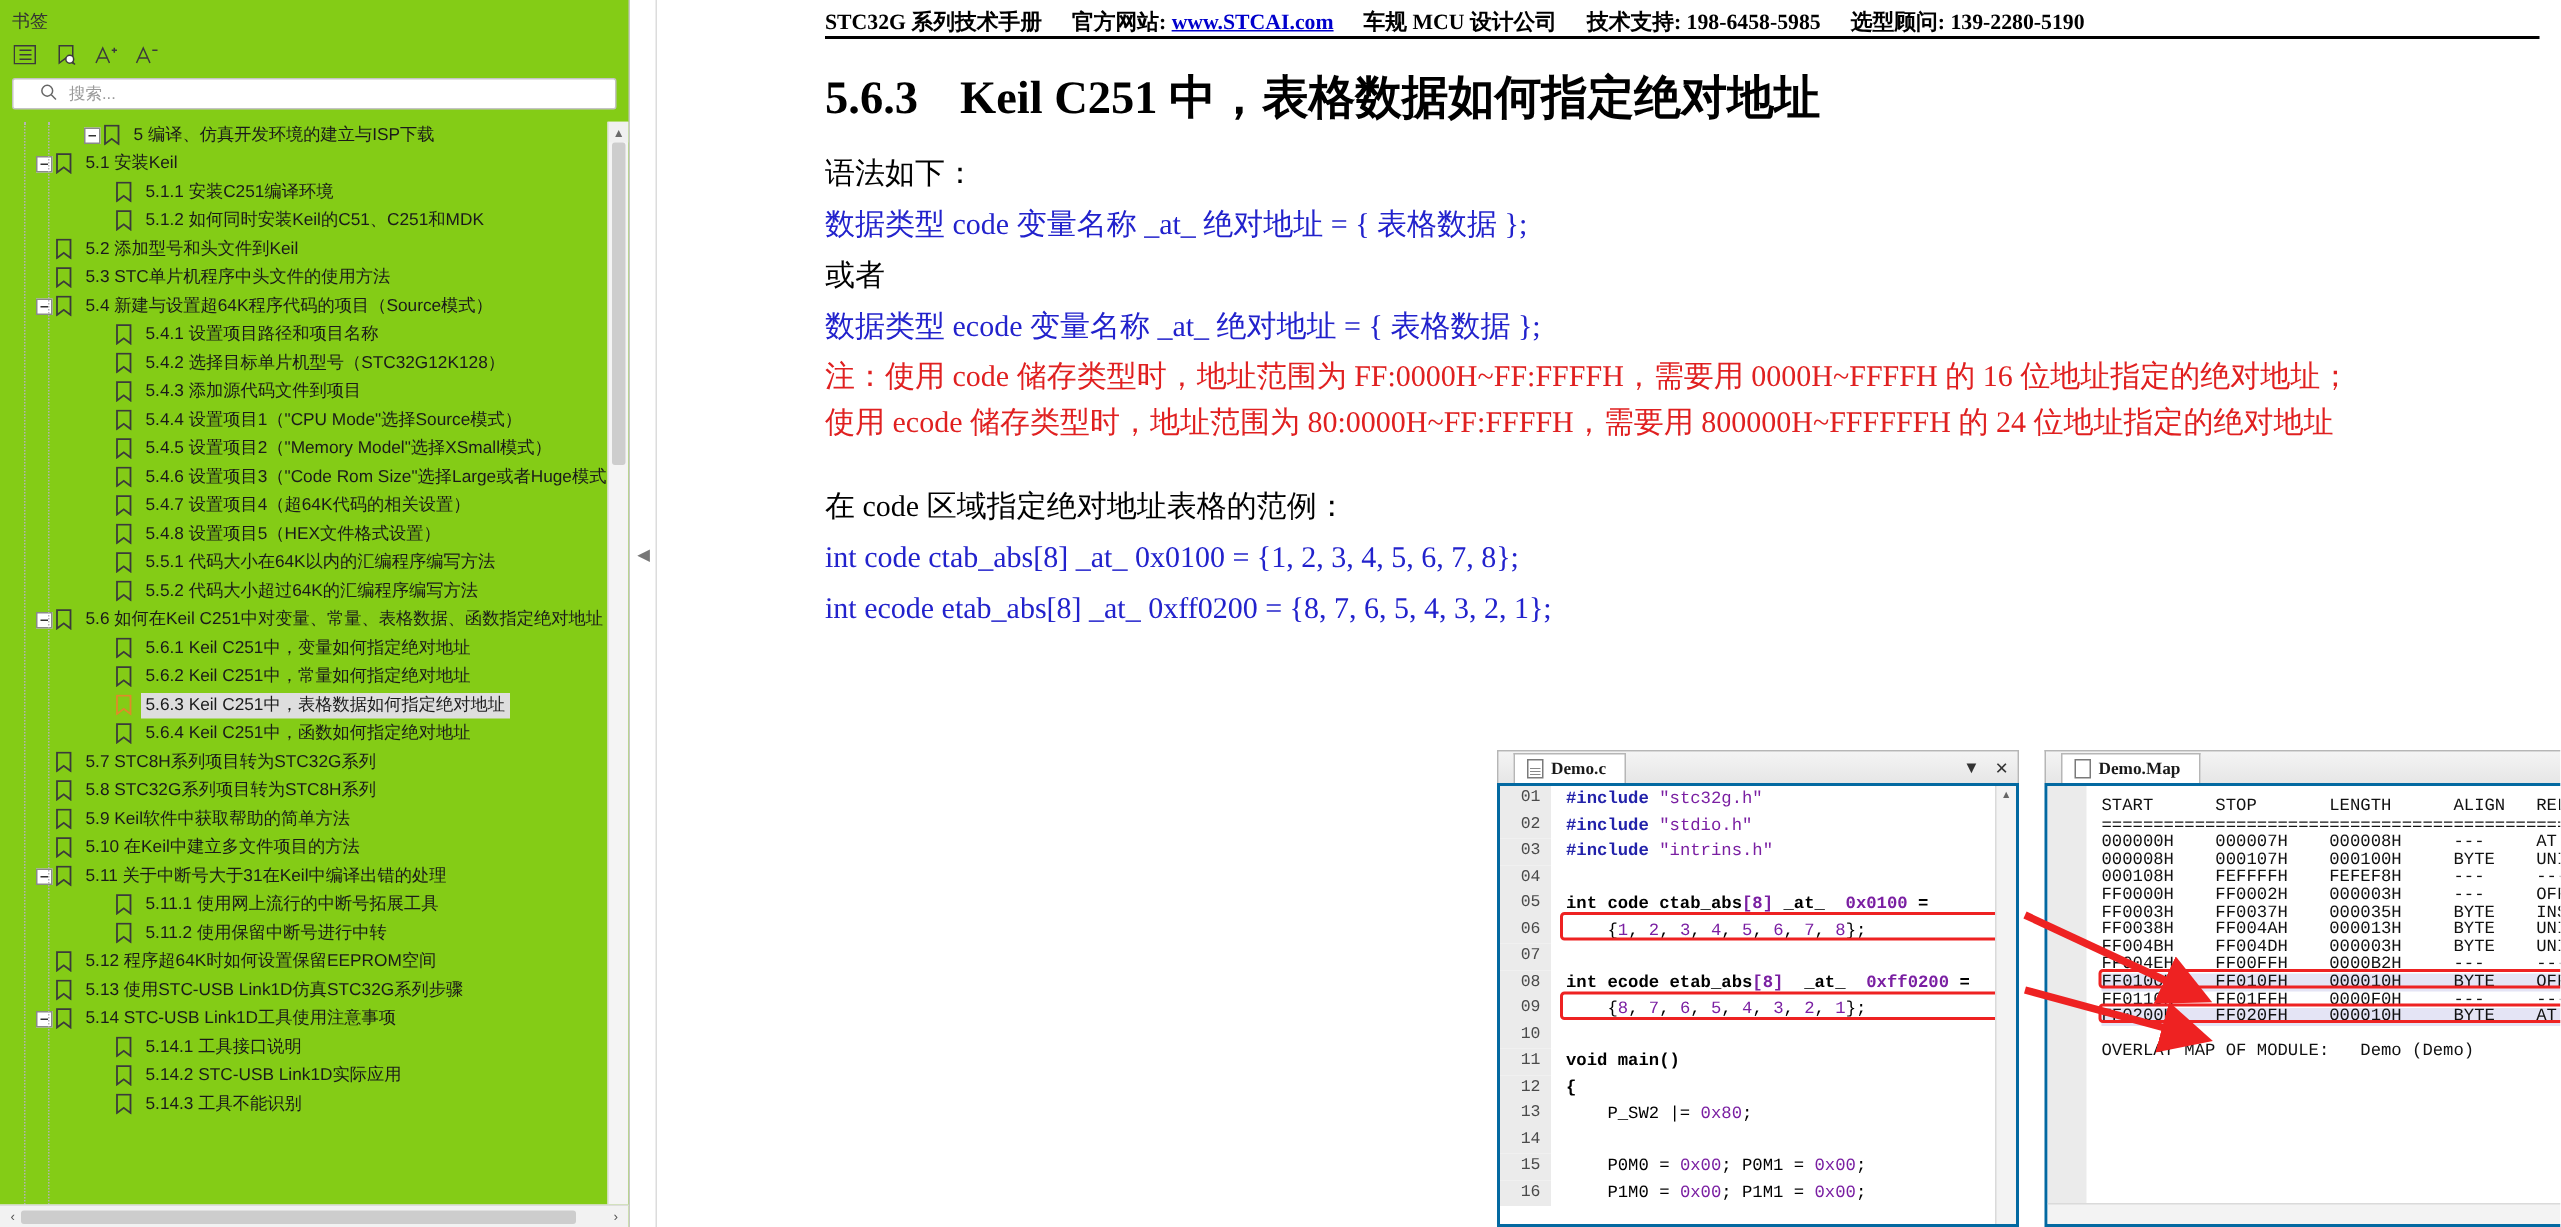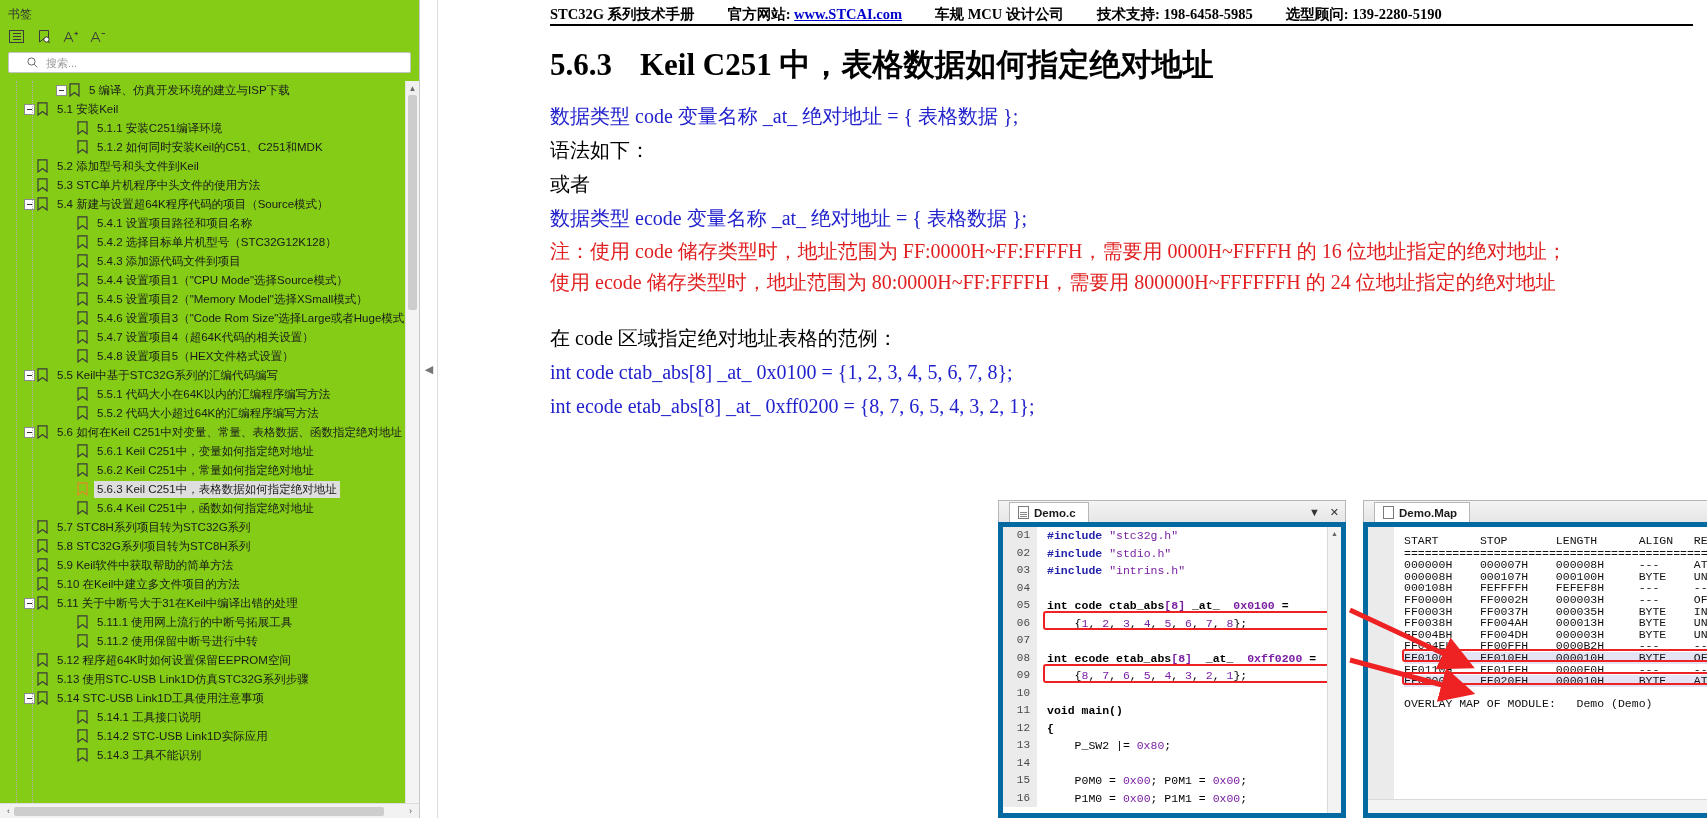--- a/index.html
+++ b/index.html
@@ -111,21 +111,21 @@
   
   #doc {
     position:absolute; left:438px; top:0; right:0; bottom:0;
     background:#ffffff; overflow:hidden;
   }
   .pg-header {
     position:relative; height:26px;
     padding:2px 14px 0 112px;
     font-family:"Liberation Serif", serif;
     font-size:14.5px; color:#000; font-weight:bold;
-    display:flex; align-items:center; gap:33px;
+    display:flex; align-items:center; gap:20px;
     white-space:nowrap;
   }
   .pg-header .hlink { color:#0000cc; text-decoration:underline; }
   .pg-header::after {
     content:""; position:absolute; left:112px; right:14px; bottom:0; height:2px; background:#000;
   }
   .doc-body { padding:14px 18px 0 112px; }
 
   h1.sec {
     font-family:"Liberation Serif", serif;
@@ -143,21 +143,21 @@
   .p.red  { color:#e02020; white-space:normal; }
   .gap-md { height:22px; }
 
   
   #ide { position:absolute; left:560px; top:500px; width:1147px; height:318px; }
 
   .win { position:absolute; top:0; background:#fff; }
   .win-head {
     height:22px; background:linear-gradient(#f4f4f4,#e6e6e6);
     border:1px solid #b6b6b6; border-bottom:none;
-    display:flex; align-items:flex-end; position:relative;
+    display:flex; align-items:flex-end; position:relative;font-family:Liberation Serif, serif;
   }
   .tab {
     display:flex; align-items:center; gap:5px;
     margin-left:10px; height:21px; padding:0 12px 0 8px;
     background:#fff; border:1px solid #b6b6b6; border-bottom:1px solid #fff;
     font-size:11.5px; font-weight:bold; color:#1a1a1a;
     position:relative; top:1px;
   }
   .tab .ficon {
     width:11px; height:13px; border:1px solid #7a7a7a; background:#fff; position:relative;
@@ -165,21 +165,21 @@
   .tab .ficon.c::after {
     content:""; position:absolute; left:1px; right:1px; bottom:1px; height:5px;
     background:repeating-linear-gradient(#888 0 1px, #fff 1px 2px);
   }
   .win-ctrl {
     position:absolute; right:6px; top:0; height:22px;
     display:flex; align-items:center; gap:10px; font-size:11px; color:#333;
   }
   .win-ctrl span { cursor:pointer; }
   .win-body {
-    border:5px solid #0369a1; background:#fff;
+    border:2px solid #0369a1; background:#fff;
     position:relative; overflow:hidden;
   }
   .code-area {
     position:absolute; left:0; top:0; right:14px; bottom:0;
     font-family:"Liberation Mono", monospace; font-size:11.5px;
     overflow:hidden;
   }
   .cl { display:flex; height:17.5px; align-items:center; }
   .gut {
     width:34px; flex:0 0 34px; text-align:right; padding-right:7px;
@@ -398,29 +398,20 @@
         </div>
         <div class="row indent2">
           <span class="twisty empty"></span>
           <span class="bm">
             <svg width="11" height="14" viewBox="0 0 11 14">
               <path d="M1 0.8 H10 V13 L5.5 9.6 L1 13 Z" fill="none" stroke="#3b3b3b" stroke-width="1.2"></path>
             </svg>
           </span>
           <span class="rowlabel">5.4.8  设置项目5（HEX文件格式设置）</span>
         </div>
-        <div class="row indent1">
-          <span class="twisty"></span>
-          <span class="bm">
-            <svg width="11" height="14" viewBox="0 0 11 14">
-              <path d="M1 0.8 H10 V13 L5.5 9.6 L1 13 Z" fill="none" stroke="#3b3b3b" stroke-width="1.2"></path>
-            </svg>
-          </span>
-          <span class="rowlabel">5.5  Keil中基于STC32G系列的汇编代码编写</span>
-        </div>
         <div class="row indent2">
           <span class="twisty empty"></span>
           <span class="bm">
             <svg width="11" height="14" viewBox="0 0 11 14">
               <path d="M1 0.8 H10 V13 L5.5 9.6 L1 13 Z" fill="none" stroke="#3b3b3b" stroke-width="1.2"></path>
             </svg>
           </span>
           <span class="rowlabel">5.5.1 代码大小在64K以内的汇编程序编写方法</span>
         </div>
         <div class="row indent2">
@@ -624,22 +615,22 @@
     <span>车规 MCU 设计公司</span>
     <span>技术支持: 198-6458-5985</span>
     <span>选型顾问: 139-2280-5190</span>
   </div>
 
   <div class="doc-body">
     <h1 class="sec">
       <span class="num">5.6.3</span><span>Keil C251 中，表格数据如何指定绝对地址</span>
     </h1>
 
+    <div class="p">语法如下：</div>
     <div class="p blue">数据类型  code  变量名称  _at_  绝对地址  = {  表格数据  };</div>
-    <div class="p">语法如下：</div>
     <div class="p">或者</div>
     <div class="p blue">数据类型  ecode  变量名称  _at_  绝对地址  = {  表格数据  };</div>
     <div class="p red" style="line-height:31px; max-width:1020px;">注：使用 code 储存类型时，地址范围为 FF:0000H~FF:FFFFH，需要用 0000H~FFFFH 的 16 位地址指定的绝对地址；使用 ecode 储存类型时，地址范围为 80:0000H~FF:FFFFH，需要用 800000H~FFFFFFH 的 24 位地址指定的绝对地址</div>
 
     <div class="gap-md"></div>
     <div class="p">在 code 区域指定绝对地址表格的范例：</div>
     <div class="p blue">int    code    ctab_abs[8]    _at_    0x0100    =    {1, 2, 3, 4, 5, 6, 7, 8};</div>
     <div class="p blue">int    ecode   etab_abs[8]    _at_    0xff0200    =    {8, 7, 6, 5, 4, 3, 2, 1};</div>
   </div>
 

